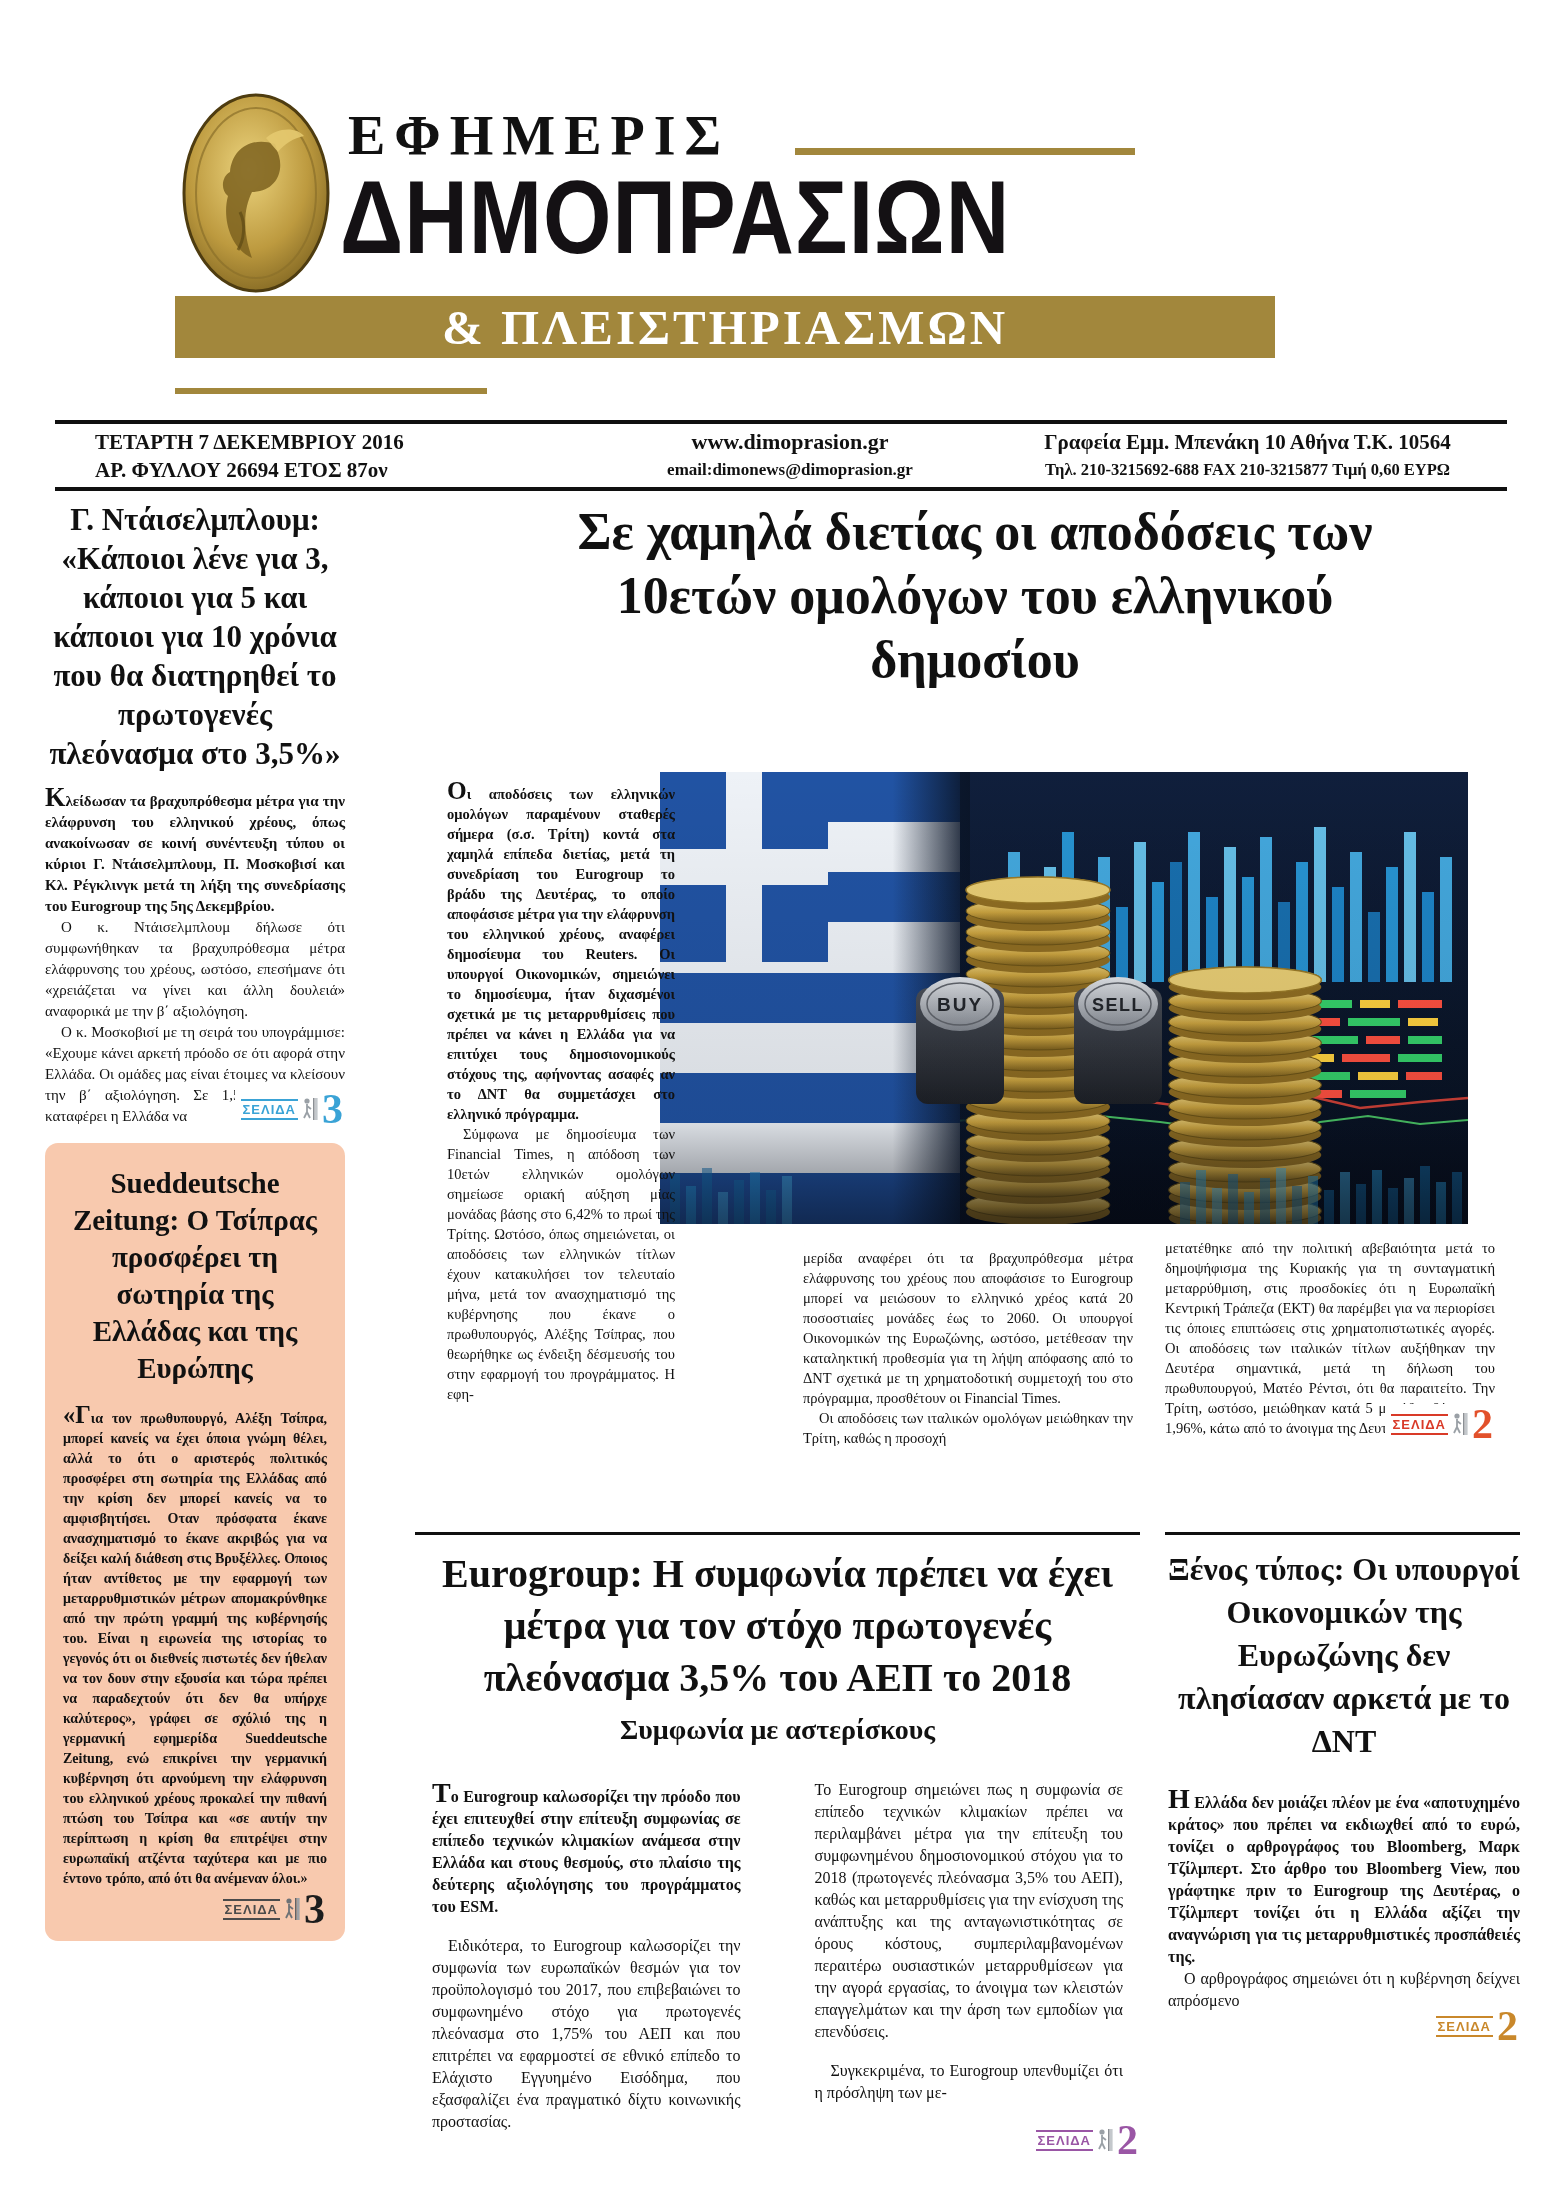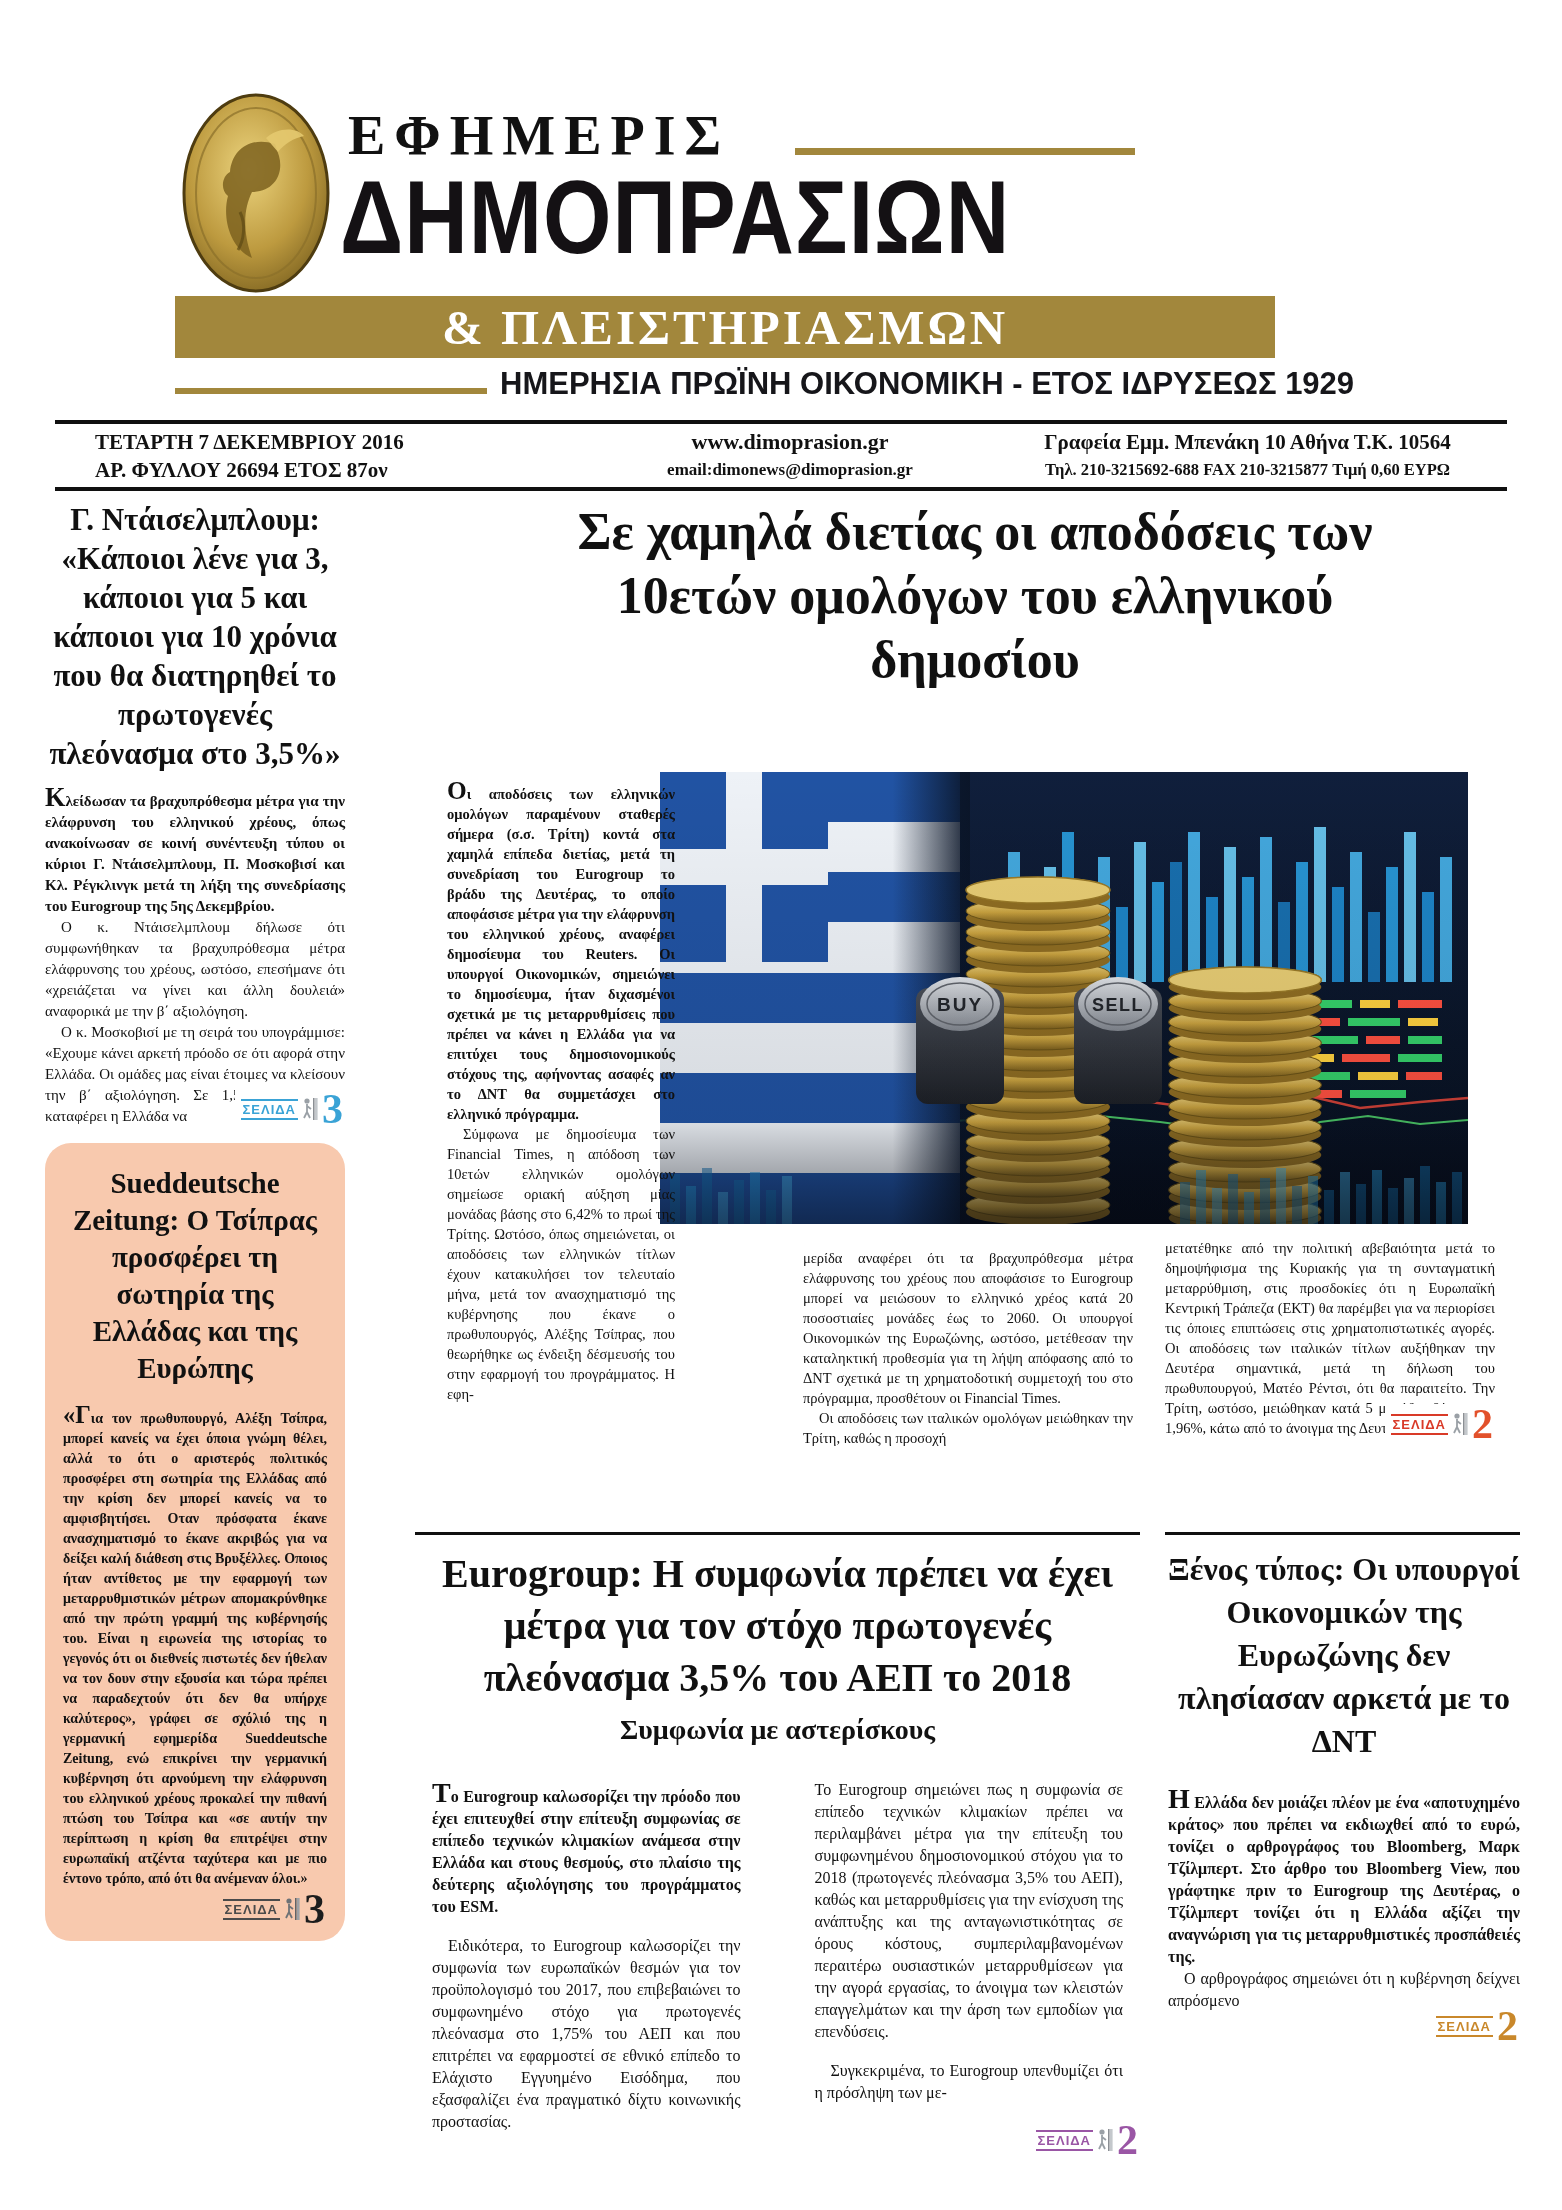--- a/index.html
+++ b/index.html
@@ -28,21 +28,21 @@
   .dl-center .l1{font-size:22px;}
   .dl-center .l2{font-size:17px;font-weight:bold;}
   .dl-right{left:985px;width:525px;text-align:center;}
   .dl-right .l1{font-size:21px;}
   .dl-right .l2{font-size:16.5px;}
   
   .left-rail{position:absolute;left:45px;top:500px;width:300px;}
   .left-head{font-size:31px;font-weight:bold;text-align:center;line-height:39px;margin:0 0 12px 0;}
   .left-body{position:relative;font-size:15px;line-height:21px;text-align:justify;}
   .left-body p{margin:0;}
-  .pink-box{margin-top:16px;background:#f8c9ae;border-radius:26px;padding:18px 18px 52px 18px;position:relative;}
+  .pink-box{margin-top:16px;background:#f8c9ae;border-radius:13px;padding:18px 18px 52px 18px;position:relative;}
   .pink-head{font-size:29px;font-weight:bold;text-align:center;line-height:37px;margin:4px 0 16px 0;}
   .pink-body{font-size:14px;line-height:20px;font-weight:bold;text-align:justify;margin:0;font-family:Liberation Serif, serif;}
   
   .main-head{position:absolute;left:430px;top:500px;width:1090px;text-align:center;
              font-size:52px;line-height:64px;font-weight:bold;margin:0;}
   .main-head .inner{max-width:860px;margin:0 auto;display:block;}
   .photo{position:absolute;left:660px;top:772px;width:808px;height:452px;}
   .col{position:absolute;font-size:14.5px;line-height:20px;text-align:justify;margin-left:15px;}
   .col p{margin:0;}
   .main-col1{left:432px;top:778px;width:228px;}
@@ -106,21 +106,20 @@
     <path d="M60,120 C66,132 64,148 58,158" stroke="#5d4814" stroke-width="3" fill="none" opacity="0.7"></path>
   </svg>
 
   <div class="pretitle">ΕΦΗΜΕΡΙΣ</div>
   <div class="pretitle-rule"></div>
   <div class="main-title">ΔΗΜΟΠΡΑΣΙΩΝ</div>
   <div class="band">
     <span class="band-text">&amp; ΠΛΕΙΣΤΗΡΙΑΣΜΩΝ</span>
   </div>
   <div class="tagline-rule"></div>
-  <div class="tagline">ΗΜΕΡΗΣΙΑ ΠΡΩΪΝΗ ΟΙΚΟΝΟΜΙΚΗ  -  ΕΤΟΣ ΙΔΡΥΣΕΩΣ 1929</div>
 
   <div class="rule-a"></div>
   <div class="dl dl-left">
     <div>ΤΕΤΑΡΤΗ  7  ΔΕΚΕΜΒΡΙΟΥ   2016</div>
     <div>ΑΡ. ΦΥΛΛΟΥ  26694   ΕΤΟΣ 87ον</div>
   </div>
   <div class="dl dl-center">
     <div class="l1">www.dimoprasion.gr</div>
     <div class="l2">email:dimonews@dimoprasion.gr</div>
   </div>

